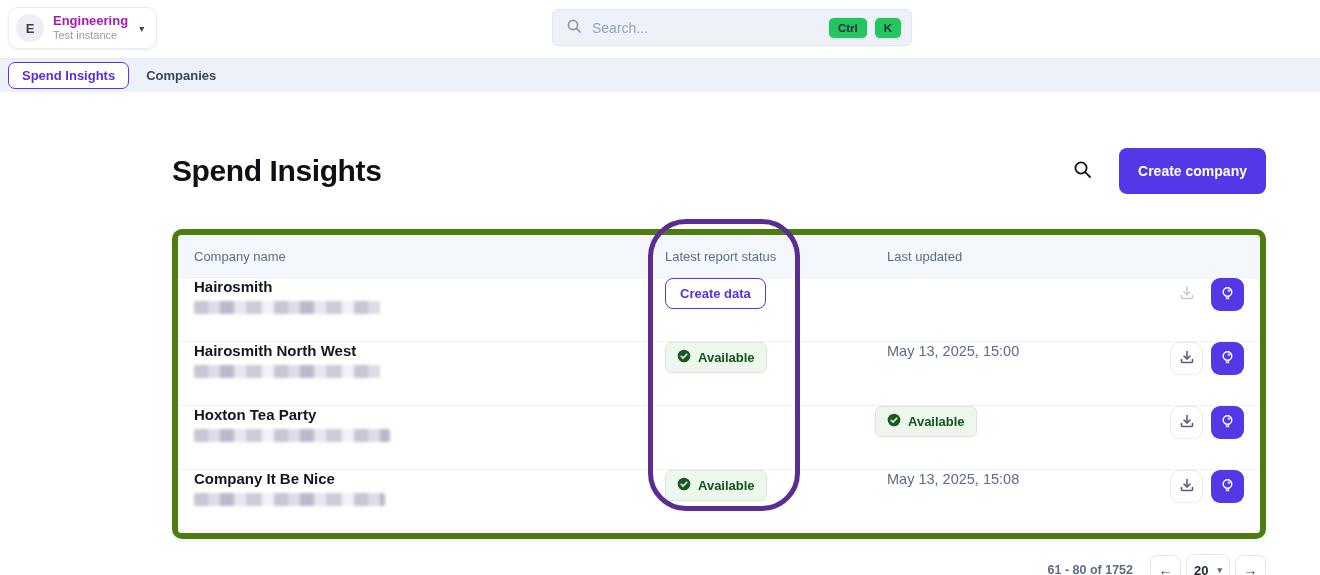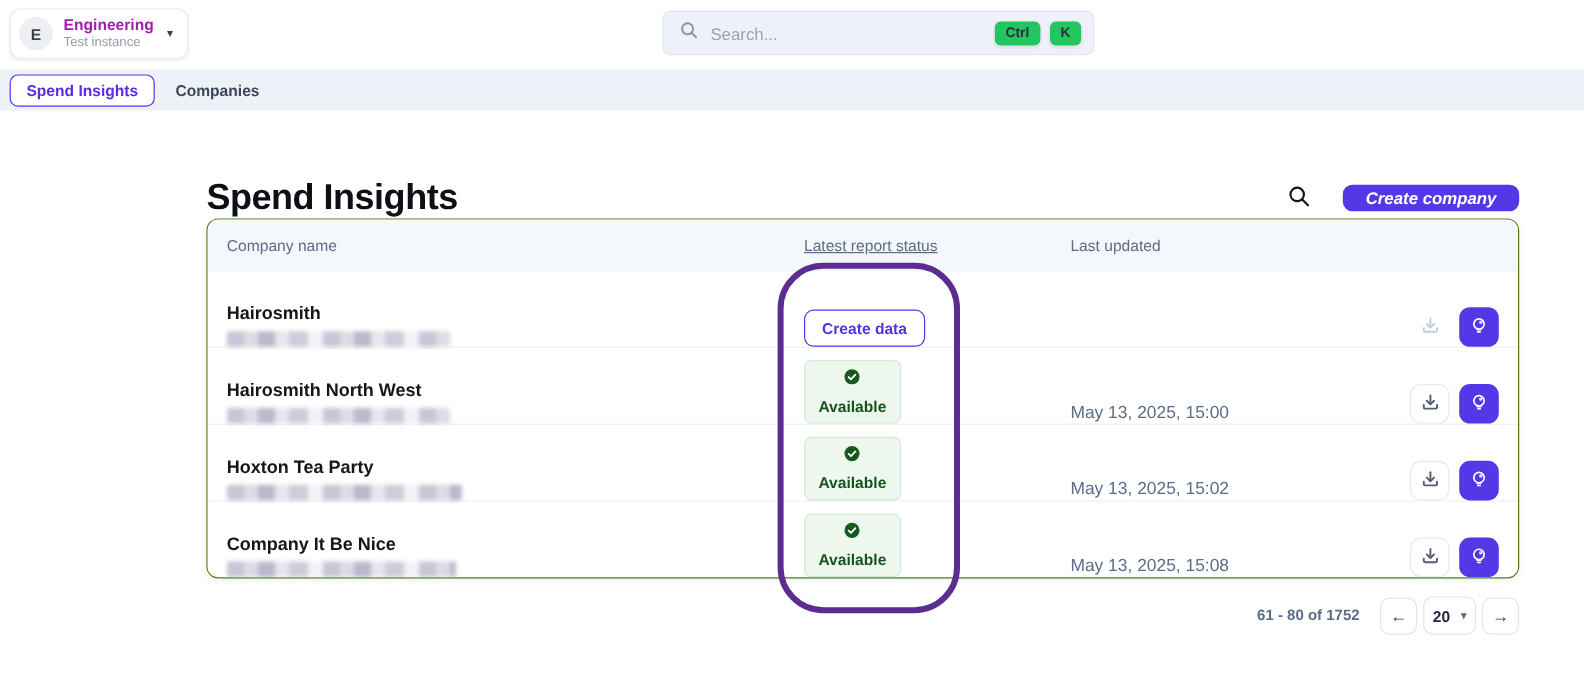--- a/index.html
+++ b/index.html
@@ -65,41 +65,41 @@
 
   
   .main { padding:0 54px 0 172px; }
   .title-row { margin-top:56px; display:flex; align-items:center; }
   .page-title { font-size:30px; font-weight:bold; color:#0f0f16; letter-spacing:-.4px; }
   .title-actions { margin-left:auto; display:flex; align-items:center; gap:27px; }
   .search-icon-btn { background:none; border:none; cursor:pointer; display:flex; padding:0; }
   .create-btn {
     background:#5438e8; color:#fff; border:none; border-radius:8px;
     font-family:"Liberation Sans", sans-serif;
-    font-size:14px; font-weight:bold; height:22px; padding:0 19px;
+    font-size:14px; font-weight:bold; height:46px; padding:0 19px;
     cursor:pointer;
-    font-style:italic;
   }
 
   
   .table {
-    border:1px solid #4d7c0f; border-radius:10px;
+    margin-top:35px;
+    border:6px solid #4d7c0f; border-radius:10px;
     box-shadow:0 2px 5px rgba(25,39,80,.06);
     overflow:hidden; background:#fff;
   }
   .thead {
     display:flex; align-items:center; height:42px;
     background:#f4f7fb; color:#5d6c86; font-size:13px;
   }
   .trow {
-    display:flex; align-items:flex-end; height:64px;
+    display:flex; align-items:flex-start; height:64px;
     background:#fff; border-top:1px solid #eef1f6;
   }
   .col-company { flex:1; padding-left:16px; min-width:0; }
-  .col-status  { width:222px; padding-left:23px;text-decoration:underline; }
+  .col-status  { width:222px; padding-left:23px; }
   .col-updated { width:210px; padding-left:23px; }
   .col-actions { width:186px; padding-right:16px; display:flex; justify-content:flex-end; align-items:center; gap:8px; }
 
   .cname { font-size:15px; font-weight:bold; color:#15151c; margin-bottom:6px; }
   .blurbar {
     height:13px; border-radius:2px; filter:blur(1.6px);
     background:repeating-linear-gradient(90deg,
       #c6c6d5 0 14px, #dcdce5 14px 26px, #b9b9cc 26px 40px,
       #e6e6ee 40px 52px, #cdcdd9 52px 68px, #f2f2f6 68px 80px);
   }
@@ -108,21 +108,21 @@
   .request-btn {
     background:#fff; border:1.6px solid #5438e8; border-radius:8px;
     color:#5432e0; font-family:"Liberation Sans", sans-serif;
     font-size:13px; font-weight:bold;
     padding:7px 14px; cursor:pointer;
   }
   .badge-available {
     display:inline-flex; align-items:center; gap:7px;
     background:#eef7ee; border:1px solid #d7e8d6; border-radius:6px;
     padding:6px 11px;
-    color:#14531c; font-size:13px; font-weight:bold;flex-direction:column;
+    color:#14531c; font-size:13px; font-weight:bold;
   }
 
   .icon-btn {
     width:33px; height:33px;
     background:#fff; border:1px solid #e6eaf1; border-radius:9px;
     display:flex; align-items:center; justify-content:center;
     cursor:pointer; padding:0;
   }
   .icon-btn.disabled { border:none; background:transparent; cursor:default; }
   .bulb-btn {
@@ -299,23 +299,20 @@
       <div class="col-status">
         <span class="badge-available">
           <span>
             <svg width="14" height="14" viewBox="0 0 14 14">
               <circle cx="7" cy="7" r="6.3" fill="#17591f"></circle>
               <path d="M4.2 7.2l1.9 1.9 3.7-3.9" fill="none" stroke="#fff" stroke-width="1.5" stroke-linecap="round" stroke-linejoin="round"></path>
             </svg>
           </span>
           <span>Available</span>
         </span>
-      </div>
-      <div class="col-updated">
-        <span class="updated-text">May 13, 2025, 15:02</span>
       </div>
       <div class="col-actions">
         <button class="icon-btn">
           <span>
             <svg width="16" height="16" viewBox="0 0 16 16" fill="none" stroke="#525e75" stroke-width="1.6" stroke-linecap="round" stroke-linejoin="round">
               <path d="M8 2.5v7"></path>
                 <path d="M5 7l3 3 3-3"></path>
                 <path d="M2.5 10.5v2a1 1 0 0 0 1 1h9a1 1 0 0 0 1-1v-2"></path>
             </svg>
           </span>

